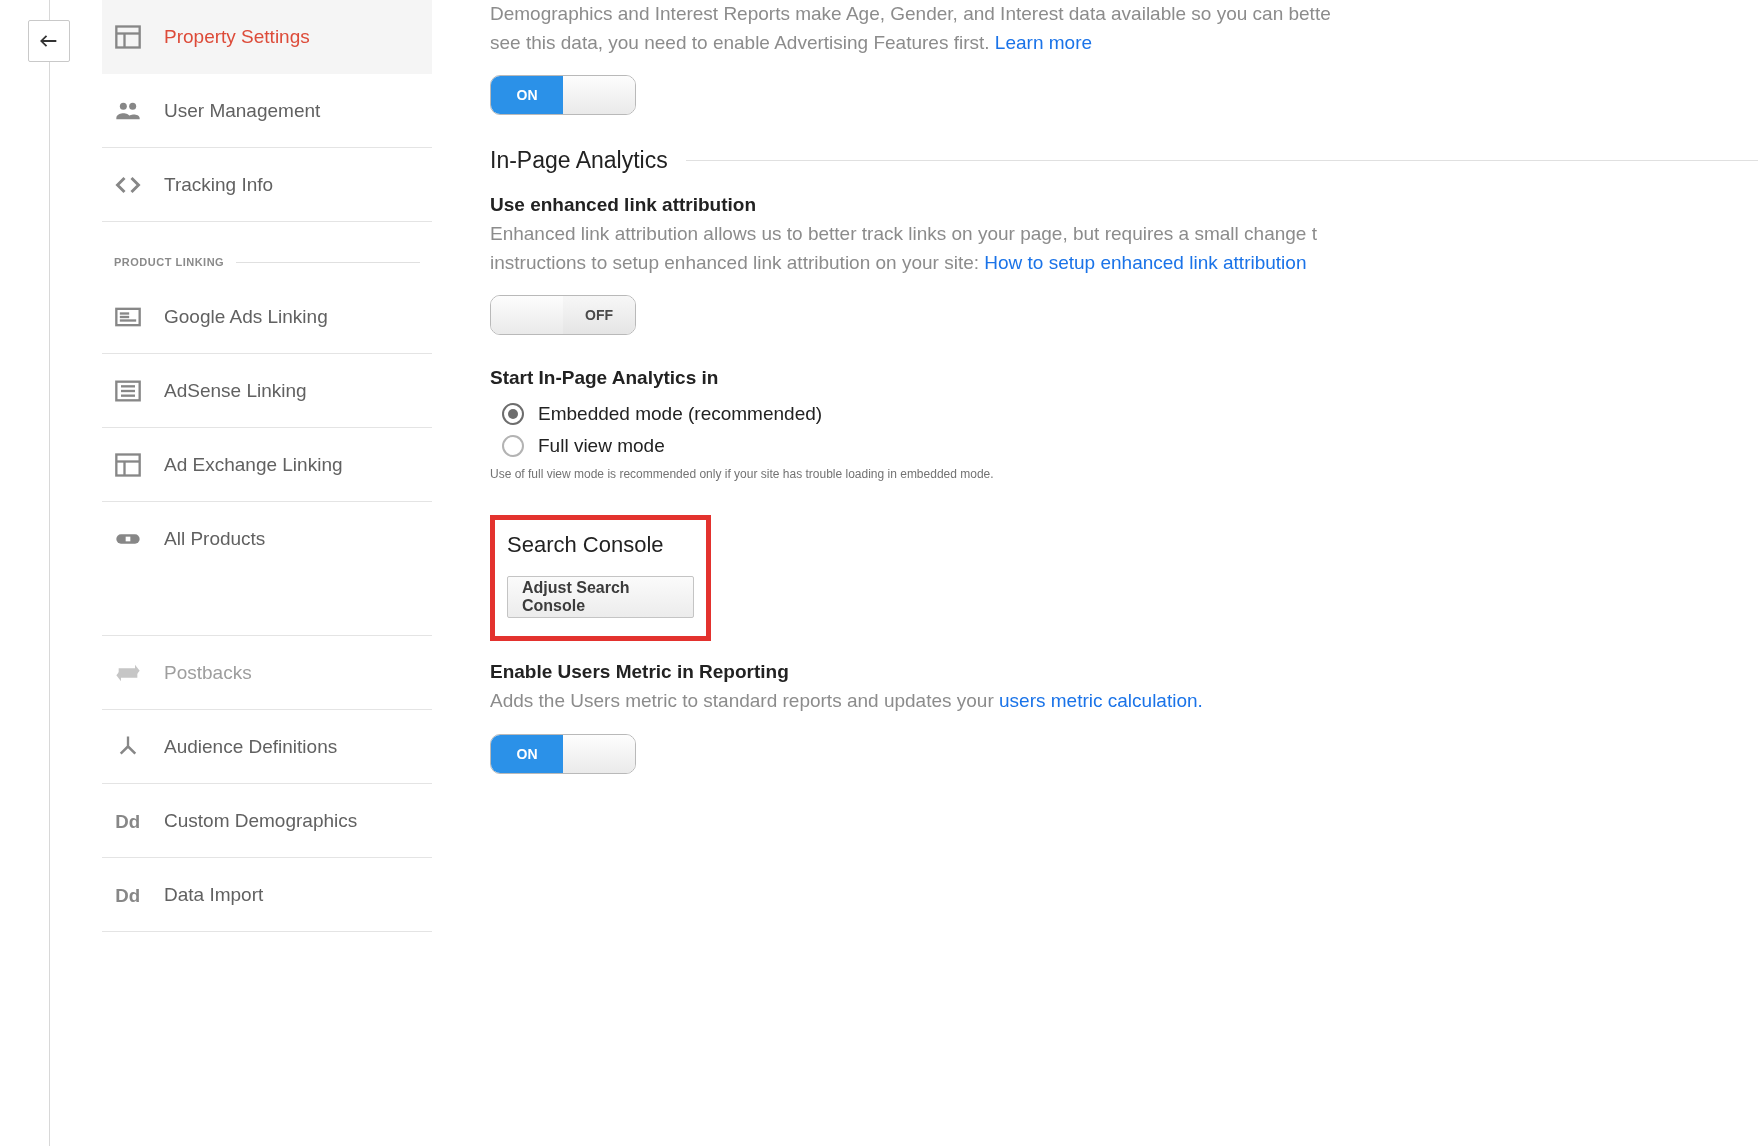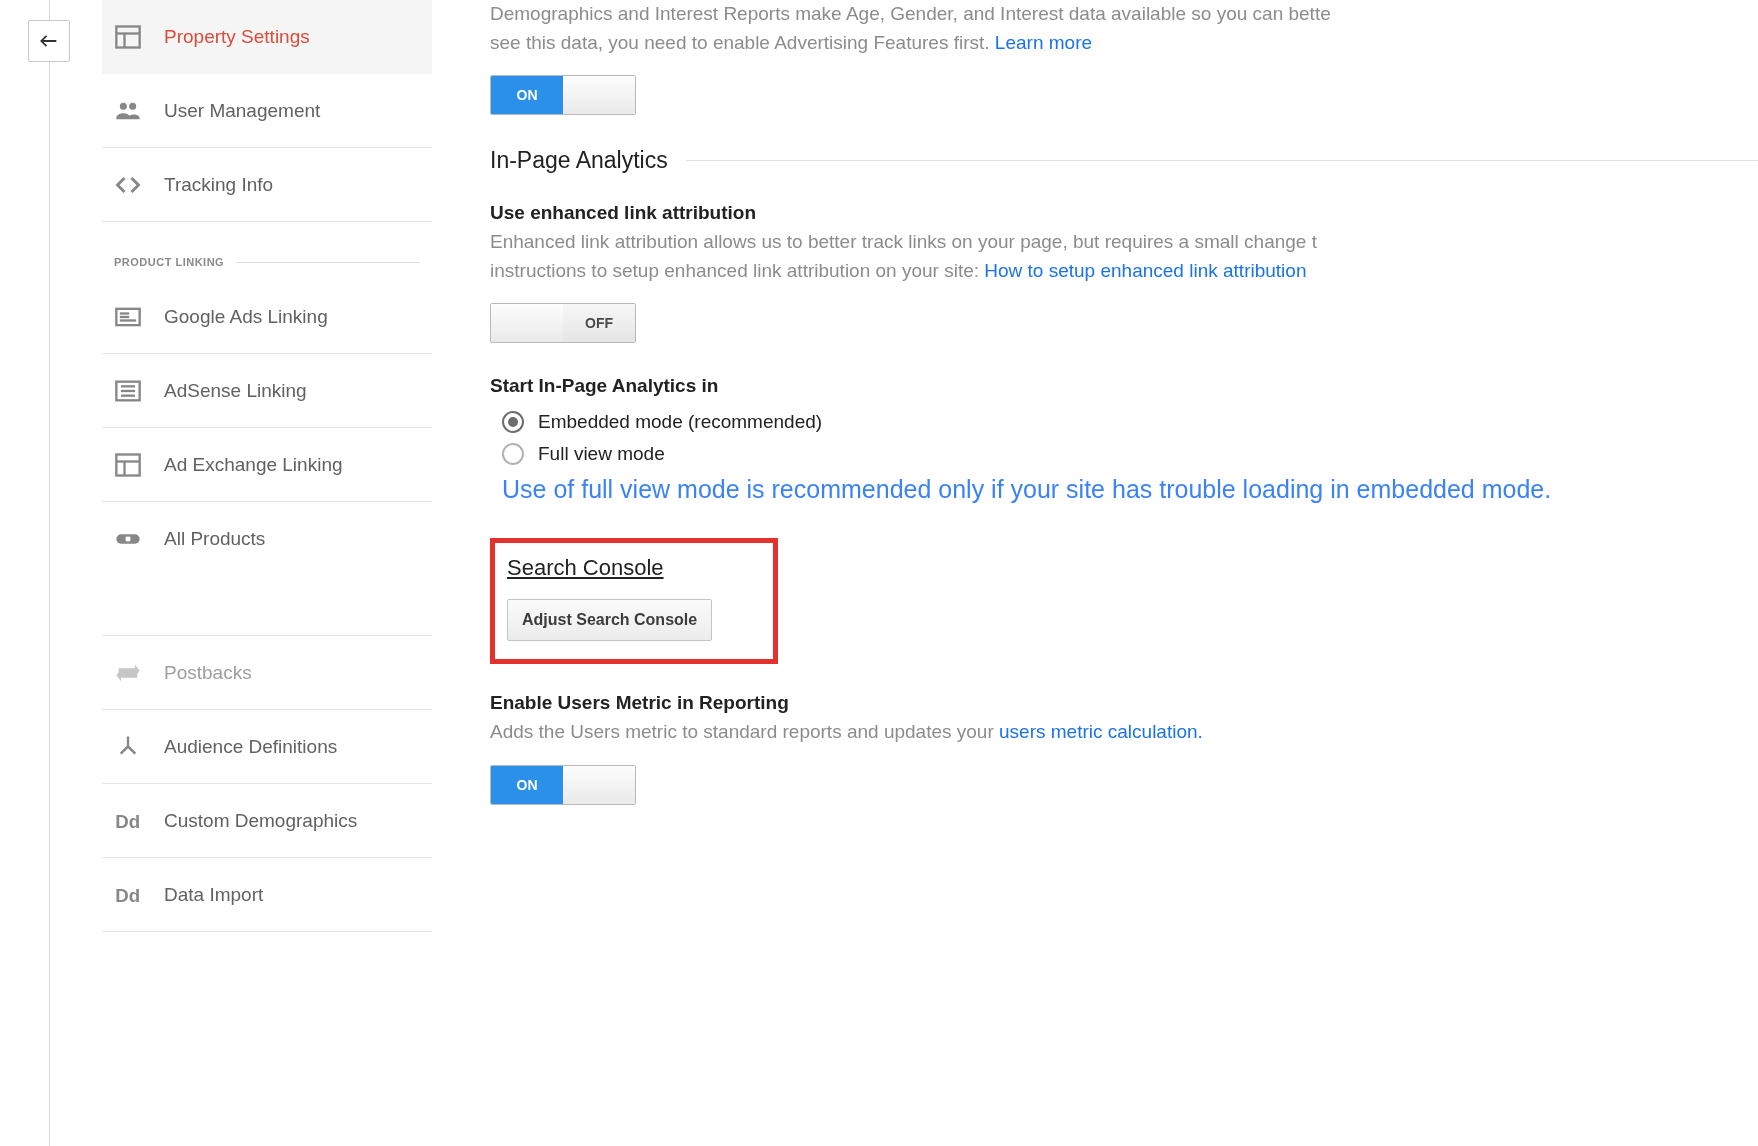--- a/index.html
+++ b/index.html
@@ -70,25 +70,25 @@
     .side-gap { height: 60px; border-bottom: 1px solid #e4e4e4; }
 
     .main {
       position: absolute;
       left: 490px; top: 0; right: 0;
       padding-right: 0;
       color: #222;
     }
     .desc-text { color: #8c8c8c; font-size: 19px; line-height: 1.5; margin-bottom: 4px;}
     .link { color: #1a73e8; }
-    .bold-label { font-weight: bold; font-size: 19px; color: #222; margin-top: 28px; margin-bottom: 4px;}
+    .bold-label { font-weight: bold; font-size: 19px; color: #222; margin-top: 20px; margin-bottom: 4px;}
     .toggle {
       display: inline-flex;
       border: 1px solid #b9b9b9;
-      border-radius: 2px;
+      border-radius: 10px;
       overflow: hidden;
       height: 40px;
       margin-top: 14px;
       margin-bottom: 4px;
       cursor: pointer;
     }
     .toggle .seg {
       width: 72px; height: 100%;
       display: flex; align-items: center; justify-content: center;
       font-size: 14px; font-weight: bold;
@@ -117,27 +117,26 @@
       cursor: pointer;
     }
     .radio {
       width: 22px; height: 22px; border-radius: 50%;
       border: 2px solid #6d6d6d; margin-right: 14px;
       display:flex; align-items:center; justify-content:center;
       flex-shrink:0;
     }
     .radio.unsel { border-color: #b3b3b3; }
     .radio .dot { width: 10px; height: 10px; border-radius: 50%; background: #6d6d6d; }
-    .helper { font-size: 25px; color: #3b82f6; margin-top: 10px; margin-left: 12px;}
+    .helper { font-size: 12px; color: #737373; margin-top: 10px;}
     .highlight-box {
       border: 5px solid #e3322e;
       padding: 12px 12px 18px 12px;
       margin-top: 34px;
-      width: 288px;
-      text-decoration: underline;
+      width: 221px;
     }
     .highlight-box .title { font-size: 22px; color: #222; margin-bottom: 18px; }
     .plain-btn {
       display: inline-flex; align-items: center; justify-content: center;
       padding: 0 14px; height: 42px;
       border: 1px solid #c4c4c4;
       background: linear-gradient(#fbfbfb,#ececec);
       border-radius: 2px;
       font-size: 16px; font-weight: bold; color: #3c3c3c;
       cursor: pointer;

